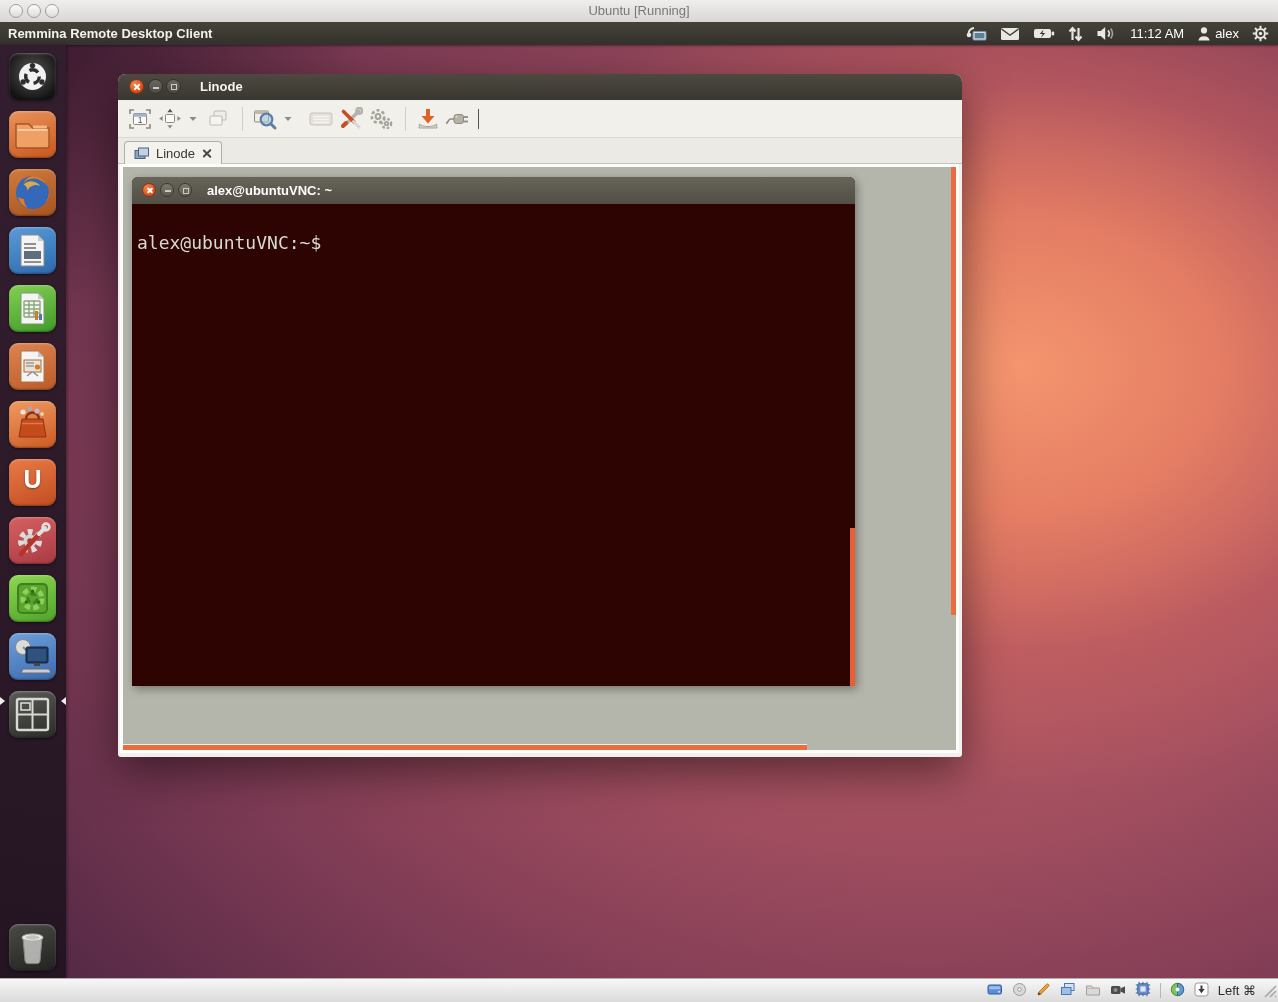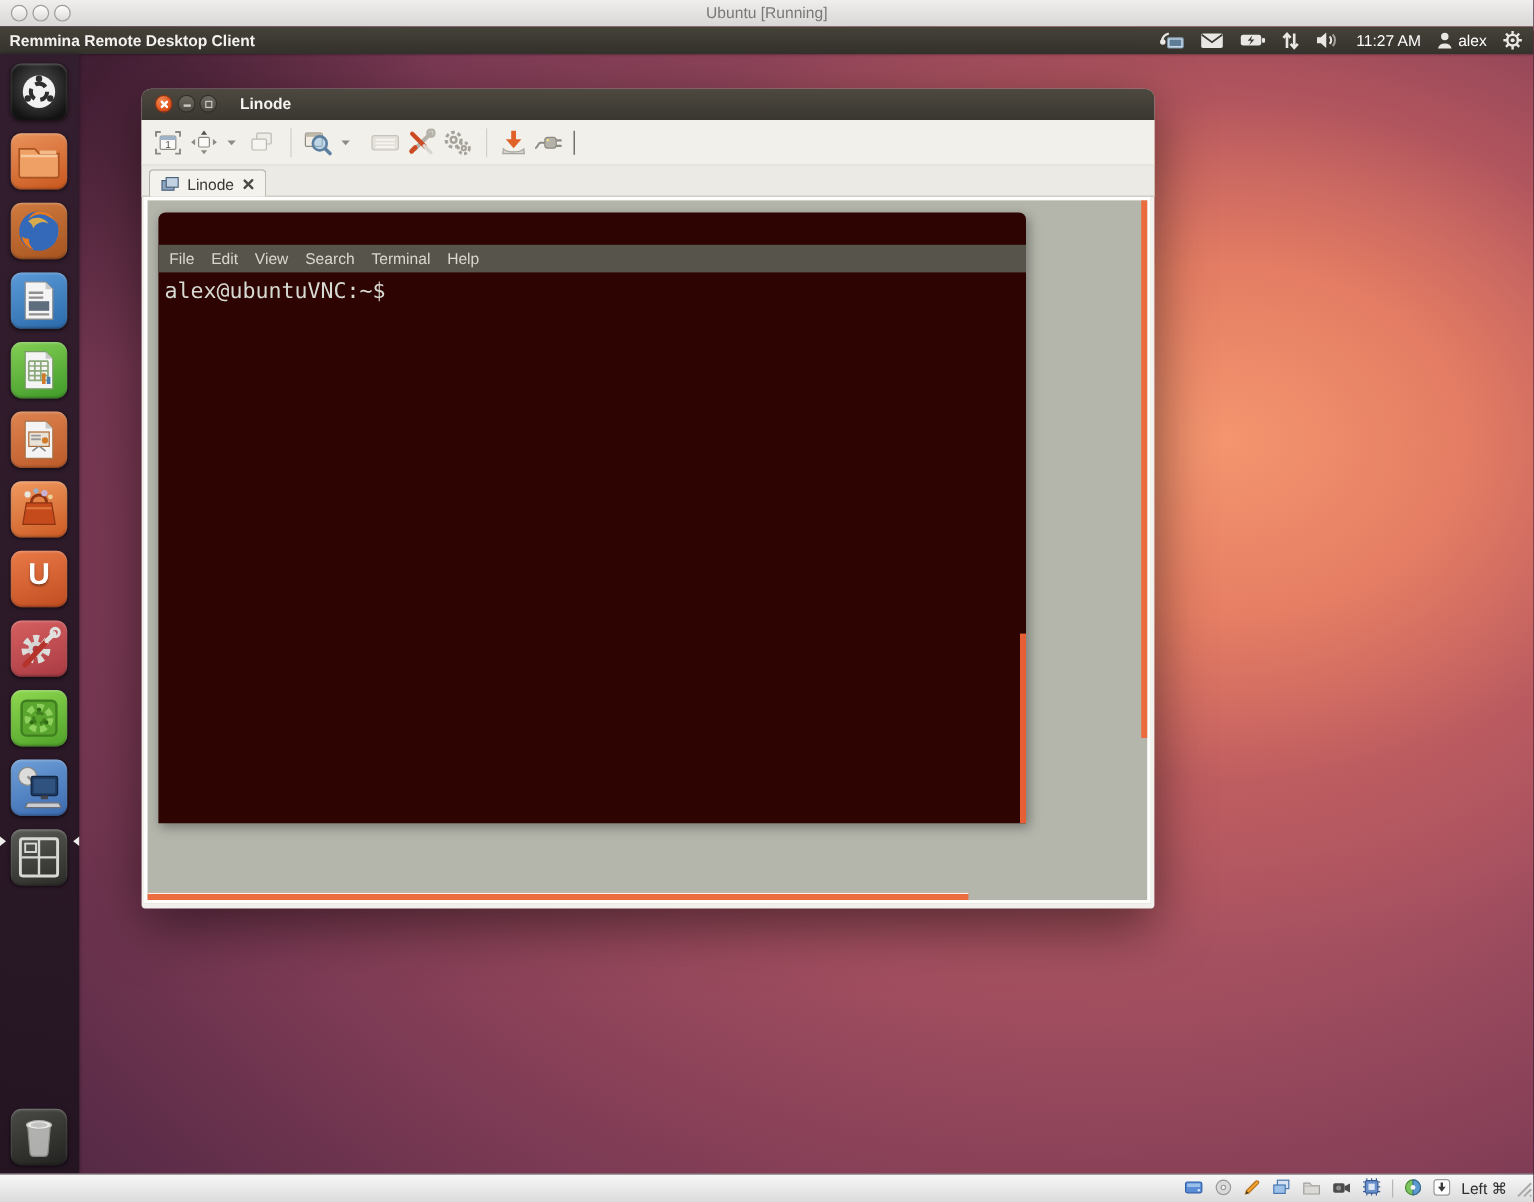--- a/index.html
+++ b/index.html
@@ -165,21 +165,21 @@
           </svg>
       </span>
       <span class="it">
         <svg width="21" height="15" viewBox="0 0 21 15">
             <path d="M1.5 5 h3.2 L9.2 1 v13 L4.7 10 H1.5 z" fill="#e9e7e3"></path>
             <path d="M12 4.5 a4 4 0 0 1 0 6" stroke="#e9e7e3" stroke-width="1.7" fill="none"></path>
             <path d="M14.6 2.7 a7 7 0 0 1 0 9.6" stroke="#cfccc6" stroke-width="1.7" fill="none" opacity=".7"></path>
           </svg>
       </span>
       <span class="it">
-          <span>11:27 AM</span>
+          <span>11:12 AM</span>
         </span>
       <span class="it">
         <svg width="14" height="15" viewBox="0 0 14 15">
             <circle cx="7" cy="4.4" r="3.1" fill="#e9e7e3"></circle>
             <path d="M1.3 14.5 a5.8 5.3 0 0 1 11.4 0 z" fill="#e9e7e3"></path>
           </svg>
         <span>alex</span>
       </span>
       <span class="it">
         <svg width="17" height="17" viewBox="0 0 17 17">
@@ -428,27 +428,32 @@
             <i class="b"></i>
           </span>
       </div>
     </div>
 
     <div class="rw-content">
       <div class="orange-right"></div>
       <div class="orange-bottom"></div>
 
       <div class="term">
-        <div class="t-menu">
-          <span>File</span>
-          <span>Edit</span>
-          <span>View</span>
-          <span>Search</span>
-          <span>Terminal</span>
-          <span>Help</span>
+        <div class="t-tb">
+          <span class="wbtn tb-s close gx">
+              <i class="a" style="left:5.5px;top:2.5px;height:7px"></i>
+              <i class="b" style="left:5.5px;top:2.5px;height:7px"></i>
+            </span>
+          <span class="wbtn tb-s min graymid gmin">
+              <i style="left:3.5px;top:6px;width:6px"></i>
+            </span>
+          <span class="wbtn tb-s max graymid gmax">
+              <i style="left:3.5px;top:3.5px;width:6px;height:6px"></i>
+            </span>
+          <span class="t-title">alex@ubuntuVNC: ~</span>
         </div>
         <div class="t-body">
           <span class="prompt">alex@ubuntuVNC:~$</span>
           <div class="t-scroll-orange"></div>
         </div>
       </div>
     </div>
   </div>
 </div>
 

